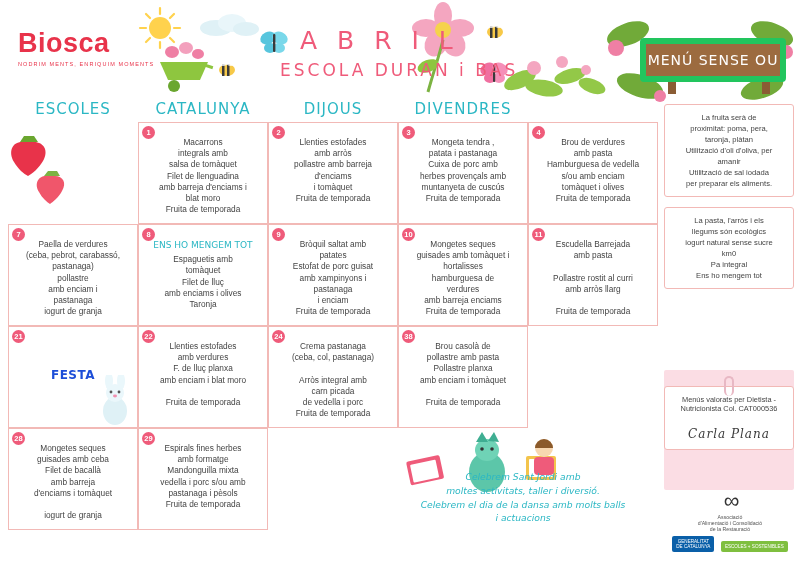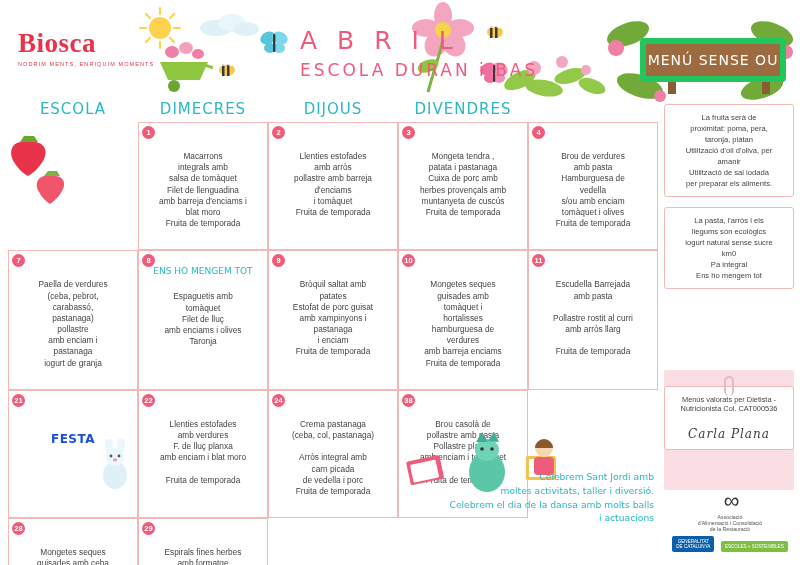--- a/index.html
+++ b/index.html
@@ -12,33 +12,33 @@
     overflow: hidden;
     color: #3a3a3a;
   }
   .page { position:absolute; inset:0; }
 
   
   .topband { position:absolute; left:0; top:0; width:800px; height:100px; }
   .brand { position:absolute; left:18px; top:28px; }
   .brand-name {
     font-size: 27px; font-weight: bold; color: #e8334a; letter-spacing: 0.5px;
-    font-family: Liberation Serif, serif;
+    font-family: Liberation Sans, sans-serif;
   }
   .brand-sub {
     font-size: 5.5px; letter-spacing: 1.1px; color:#e8334a; margin-top:2px;
     font-family: "Liberation Sans", sans-serif;
   }
   .title-main {
     position:absolute; left:300px; top:26px;
     font-size:25px; color:#ef5b7a; letter-spacing:6px;
     font-family:"DejaVu Sans", sans-serif;
   }
   .title-sub {
-    position:absolute; left:300px; top:60px;
+    position:absolute; left:280px; top:60px;
     font-size:17px; color:#ef5b7a; letter-spacing:3px;
     font-family:"DejaVu Sans", sans-serif;
   }
   
   .sign {
     position:absolute; left:640px; top:38px; width:146px; height:44px;
     background:#9c6b3f; border:6px solid #22c55e; border-radius:4px;
     box-shadow: inset 0 0 0 2px #a87games;
   }
   .sign-inner {
@@ -59,21 +59,21 @@
   .cell {
     width:130px; min-height:102px; border:1px solid #f2b9b6; position:relative;
     padding:14px 6px 6px 6px; text-align:center; font-size:8.3px; line-height:1.35;
     color:#444;
   }
   .cell .num {
     position:absolute; left:3px; top:3px; width:13px; height:13px; border-radius:50%;
     background:#ef5b7a; color:#fff; font-size:7.5px; line-height:13px; text-align:center;
     font-weight:bold;
   }
-  .cell p { margin:14px; }
+  .cell p { margin:0; }
   .cell .note {
     color:#2bb7c4; font-family:"DejaVu Sans", sans-serif; font-size:9px; margin-bottom:3px;
   }
   .cell .festa {
     color:#1d4ed8; font-size:12px; font-weight:bold; font-family:"DejaVu Sans", sans-serif;
     margin-top:26px; letter-spacing:0.5px;
   }
   .cell.noborder { border:none; }
 
   
@@ -113,21 +113,22 @@
   }
   .eco-logo {
     display:inline-block; background:#7fbf3f; color:#fff; font-size:4.6px;
     padding:3px 4px; border-radius:2px; margin-top:4px; margin-left:2px;
   }
 
   
   .santjordi {
     position:absolute; left:392px; top:470px; width:262px;
     color:#2bb7c4; font-family:"DejaVu Sans", sans-serif; font-size:9.2px; line-height:1.5;
-    text-align:right;
+    text-align:center;
+    font-style:italic;
   }
 
   
   svg.deco { position:absolute; pointer-events:none; }
 </style>
 </head>
 <body>
 
 <div class="page">
 
@@ -250,22 +251,22 @@
     <g>
       <path d="M16 24 C6 24 2 34 8 44 C12 51 18 56 22 58 C26 56 33 50 37 43 C43 33 38 24 28 24 Z" fill="#e8334a"></path>
       <path d="M14 24 h18 l-4 -6 h-10 Z" fill="#6aa62f"></path>
       <path d="M40 58 C32 58 28 66 33 74 C36 80 41 84 44 86 C47 84 53 79 56 73 C61 65 57 58 49 58 Z" fill="#f0566b"></path>
       <path d="M38 58 h16 l-3 -5 h-9 Z" fill="#7cb342"></path>
     </g>
   </svg>
 
   <div class="grid">
     <div class="daysrow">
-      <div class="dayhead">ESCOLA</div>
-      <div class="dayhead">DIMECRES</div>
+      <div class="dayhead">ESCOLES</div>
+      <div class="dayhead">CATALUNYA</div>
       <div class="dayhead">DIJOUS</div>
       <div class="dayhead">DIVENDRES</div>
     </div>
 
     <div class="weeks">
 
       <div class="week">
         <div class="cell noborder"></div>
         <div class="cell">
           <div class="num">1</div>

